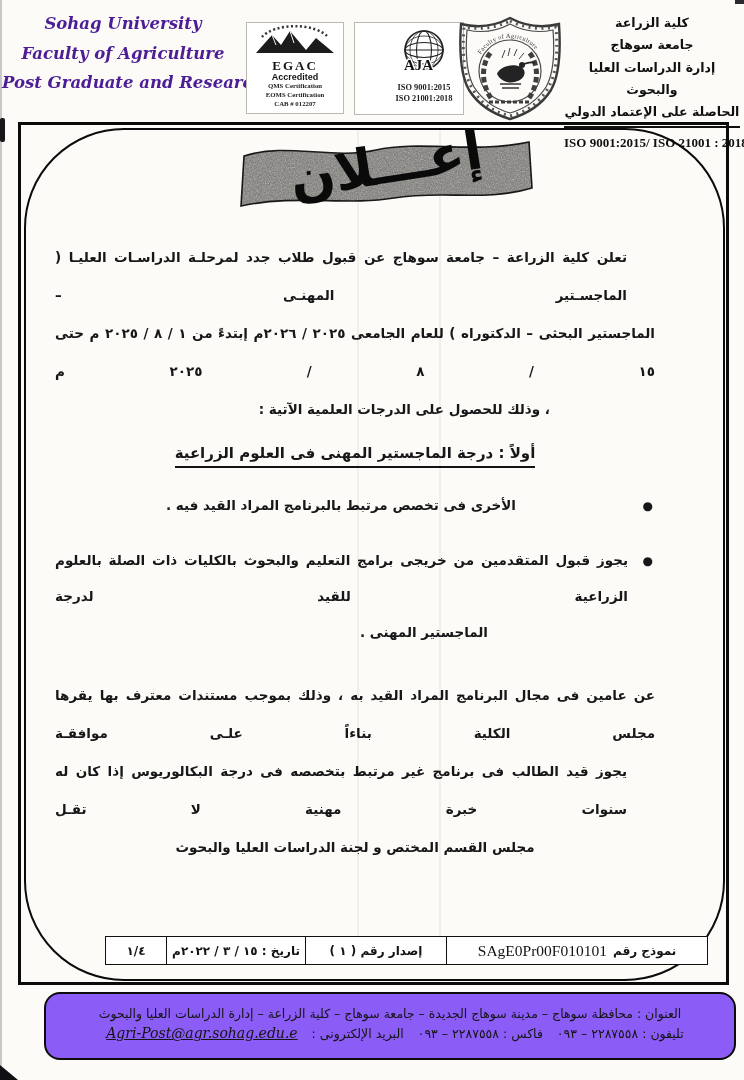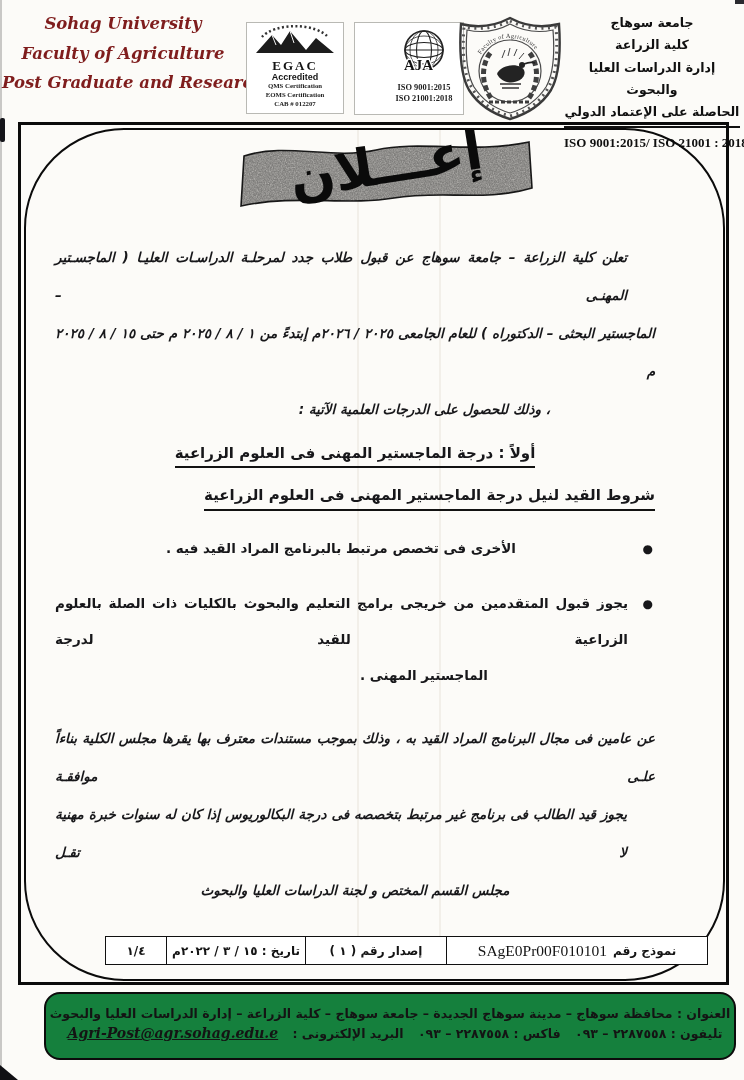--- a/index.html
+++ b/index.html
@@ -8,21 +8,21 @@
   
   .edge-left{position:absolute;left:0;top:0;width:2px;height:100%;background:rgba(70,70,70,.28);}
   .mark-left{position:absolute;left:0;top:118px;width:5px;height:24px;background:#15151a;border-radius:2px;}
   .mark-bl{position:absolute;left:0;bottom:0;width:0;height:0;border-left:18px solid #101014;border-top:15px solid transparent;}
   .mark-tr{position:absolute;right:0;top:0;width:9px;height:4px;background:#2a2a30;}
   .streak{position:absolute;top:128px;width:2px;height:820px;background:rgba(160,135,105,.10);}
   .streak.s1{left:357px;} .streak.s2{left:439px;}
   
   .hdr-left{position:absolute;left:2px;top:16px;width:242px;text-align:center;
             font-family:"DejaVu Serif",serif;font-style:italic;font-weight:600;
-            font-size:16.5px;color:#7f1d1d;line-height:1.0;}
+            font-size:16.5px;color:#4c1d95;line-height:1.0;}
   .hdr-left div{margin-bottom:13px;white-space:nowrap;}
   .badge{position:absolute;background:#fff;border:1px solid #b9b9b4;text-align:center;}
   .egac{left:246px;top:22px;width:96px;height:88px;padding-top:2px;}
   .egac .nm{font-family:"Liberation Serif",serif;font-weight:bold;font-size:13px;letter-spacing:2px;line-height:1;}
   .egac .ac{font-family:"Liberation Sans",sans-serif;font-weight:bold;font-size:9px;line-height:1.15;}
   .egac .ln{font-family:"Liberation Serif",serif;font-weight:bold;font-size:6.8px;line-height:1.3;color:#222;}
   .aja{left:354px;top:22px;width:78px;height:88px;padding-top:3px;padding-left:30px;}
   .aja .iso{font-family:"Liberation Serif",serif;font-weight:bold;font-size:8.4px;line-height:1.35;color:#1c1c1c;}
   .emblem{position:absolute;left:455px;top:14px;width:110px;height:108px;}
   .hdr-right{position:absolute;right:4px;top:12px;width:176px;text-align:center;direction:rtl;
@@ -33,21 +33,21 @@
   .frame-outer{position:absolute;left:18px;top:122px;width:705px;height:857px;border:3px solid #0b0b0b;}
   .frame-inner{position:absolute;left:24px;top:128px;width:697px;height:849px;border:2px solid #0b0b0b;border-radius:100px;}
   
   .banner{position:absolute;left:236px;top:130px;width:300px;height:94px;}
   .banner svg{position:absolute;left:0;top:0;}
   .banner .ttl{position:absolute;left:0;top:6px;width:100%;text-align:center;
                transform:rotate(-9deg);font-size:53px;font-weight:bold;color:#0a0a0a;line-height:1.1;}
   
   .body{position:absolute;left:55px;top:238px;width:600px;direction:rtl;
         font-weight:bold;font-size:13.5px;color:#17171a;}
-  .ln38{line-height:38px;font-style:italic;}
+  .ln38{line-height:38px;}
   .just{text-align:justify;text-align-last:justify;}
   .ar{text-align:right;}
   .ind{padding-right:28px;}
   .intro2{padding-right:105px;}
   .h1wrap{margin-top:15px;text-align:center;}
   .h2wrap{margin-top:17px;text-align:right;}
   .hspan{display:inline-block;font-size:15px;border-bottom:2.2px solid #121212;padding-bottom:3px;line-height:1.35;}
   .bullet{position:relative;padding-right:27px;margin-top:19px;line-height:36px;}
   .bullet .dot{position:absolute;right:2px;top:0;}
   .bullet .dot::before{content:"●";font-size:12px;}
@@ -61,21 +61,21 @@
   .form-bar .cell{display:flex;align-items:center;justify-content:center;border-left:1.4px solid #101010;padding:0 6px;white-space:nowrap;}
   .form-bar .cell:last-child{border-left:none;}
   .c-model{width:248px;}
   .c-model .code{font-family:"Liberation Serif",serif;font-weight:normal;font-size:15.5px;direction:ltr;unicode-bidi:embed;margin-right:6px;}
   .c-issue{width:128px;}
   .c-date{width:126px;}
   .c-page{width:48px;}
   
   .footer-box{position:absolute;left:44px;top:992px;width:692px;height:68px;border:2.6px solid #0c0c0c;
               border-radius:16px;box-sizing:border-box;text-align:center;direction:rtl;
-              font-weight:bold;font-size:12.5px;line-height:1.55;padding-top:10px;background:#15803d;}
+              font-weight:normal;font-size:12.5px;line-height:1.55;padding-top:10px;background:#8b5cf6;}
   .footer-box .contact span{margin-left:10px;white-space:nowrap;}
   .footer-box .email{font-family:"DejaVu Serif",serif;font-style:italic;font-size:14px;
               text-decoration:underline;direction:ltr;unicode-bidi:embed;margin-left:0;}
 </style>
 </head>
 <body>
 
 <div class="page">
 
   <div class="edge-left"></div>
@@ -133,22 +133,22 @@
       <path d="M45 70 L66 70 M47 74 L64 74" stroke="#333" stroke-width="1.4"></path>
       <path d="M34 88 L76 88" stroke="#3b3b3b" stroke-width="3" stroke-dasharray="4 2"></path>
       <path id="arcT" d="M24 44 A34 34 0 0 1 86 44" fill="none"></path>
       <text font-family="Liberation Serif, serif" font-size="6.2" fill="#2e2e2e" letter-spacing="0.4">
         <textPath href="#arcT" startOffset="4">Faculty of Agriculture</textPath>
       </text>
     </svg>
   </div>
 
   <div class="hdr-right">
+    <div>كلية الزراعة</div>
     <div>جامعة سوهاج</div>
-    <div>كلية الزراعة</div>
     <div>إدارة الدراسات العليا والبحوث</div>
     <div>الحاصلة على الإعتماد الدولي</div>
     <div class="iso-line">ISO 9001:2015/ ISO 21001 : 2018</div>
   </div>
 
   <div class="frame-outer"></div>
   <div class="frame-inner"></div>
 
   <div class="banner">
     <svg width="300" height="94" viewBox="0 0 300 94">
@@ -166,23 +166,20 @@
   </div>
 
   <div class="body">
     <div class="ln38 just ind">تعلن كلية الزراعة – جامعة سوهاج عن قبول طلاب جدد لمرحلـة الدراسـات العليـا ( الماجسـتير المهنـى –</div>
     <div class="ln38 just">الماجستير البحثى – الدكتوراه ) للعام الجامعى ٢٠٢٥ / ٢٠٢٦م  إبتدءً من ١ / ٨ / ٢٠٢٥ م حتى ١٥ / ٨ / ٢٠٢٥ م</div>
     <div class="ln38 ar intro2">، وذلك للحصول على الدرجات العلمية الآتية :</div>
 
     <div class="h1wrap">
       <span class="hspan">أولاً :  درجة الماجستير المهنى فى العلوم الزراعية</span>
     </div>
-    <div class="h2wrap">
-      <span class="hspan">شروط القيد لنيل درجة الماجستير المهنى فى العلوم الزراعية</span>
-    </div>
 
     <div class="bullet">
       <span class="dot"></span>
       <div class="b1-2">الأخرى فى تخصص مرتبط بالبرنامج المراد القيد فيه .</div>
     </div>
 
     <div class="bullet">
       <span class="dot"></span>
       <div class="just">يجوز قبول المتقدمين من خريجى برامج التعليم والبحوث بالكليات ذات الصلة بالعلوم الزراعية للقيد لدرجة</div>
       <div class="b2-2">الماجستير المهنى .</div>

